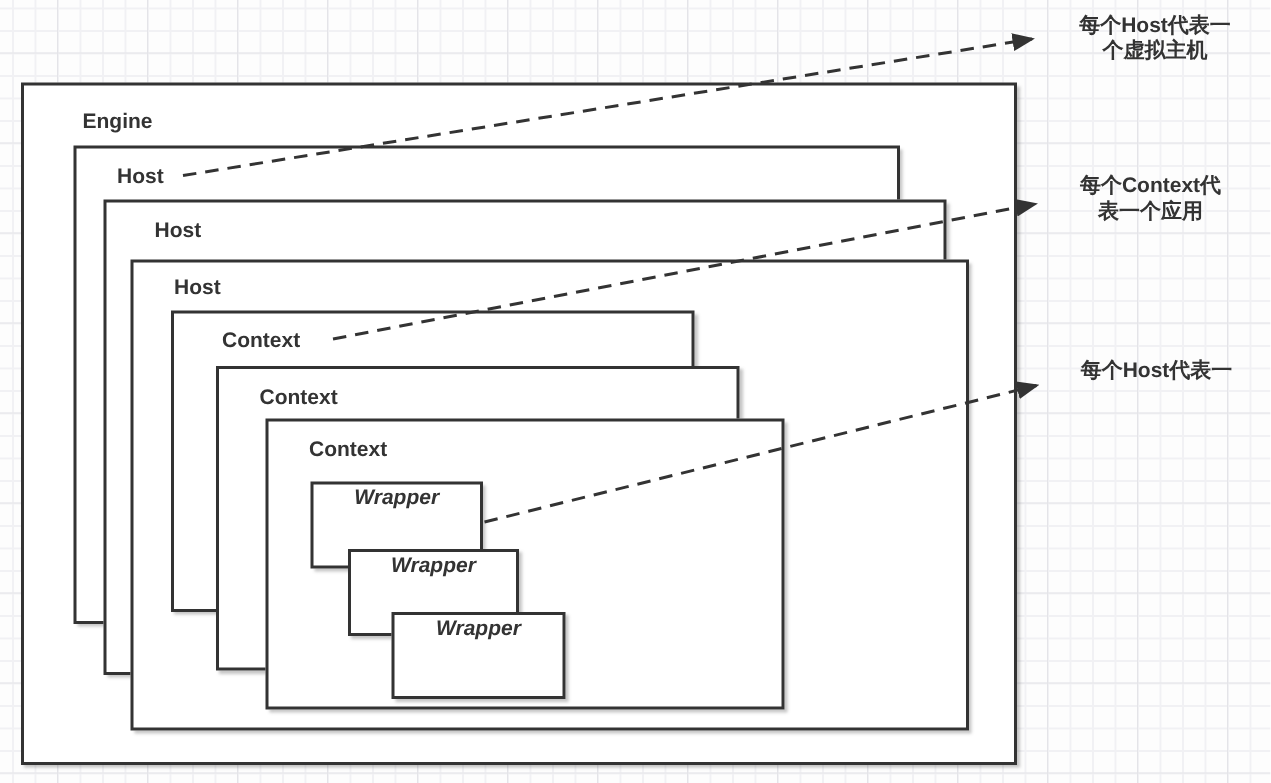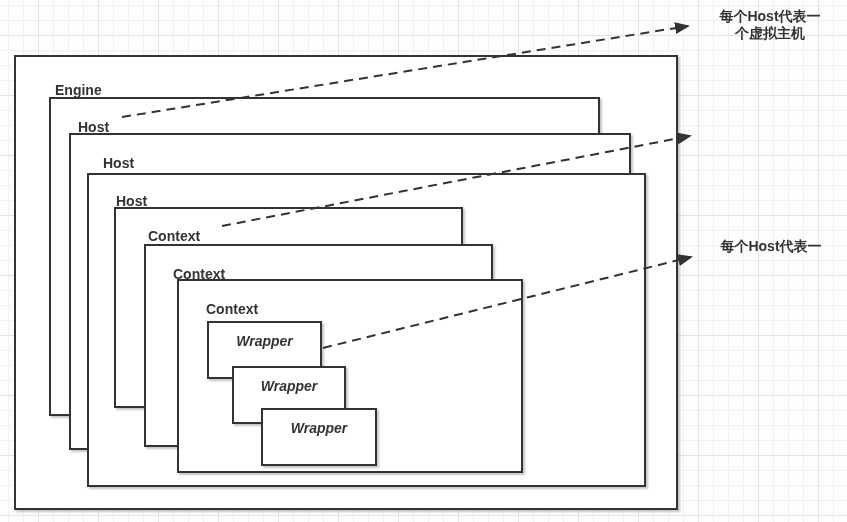--- a/index.html
+++ b/index.html
@@ -30,21 +30,20 @@
   }
 
   .box-label {
     position: absolute;
     left: 27px;
     top: 10px;
     font-size: 14px;
     font-weight: bold;
     color: #333333;
     white-space: nowrap;
-    margin-top: 10px;
   }
 
   .engine   { left: 14px;  top: 55px;  width: 664px; height: 455px; }
   .engine > .box-label { left: 39px; top: 15px; }
 
   .host1    { left: 49px;  top: 97px;  width: 551px; height: 319px; }
   .host2    { left: 69px;  top: 133px; width: 562px; height: 317px; }
   .host2 > .box-label { left: 32px; }
   .host3    { left: 87px;  top: 173px; width: 559px; height: 314px; }
   .host3 > .box-label { top: 8px; }
@@ -139,17 +138,21 @@
     </defs>
     <line class="arrow-line" x1="122" y1="117" x2="688" y2="26" marker-end="url(#ah)"></line>
     <line class="arrow-line" x1="222" y1="226" x2="690" y2="136" marker-end="url(#ah)"></line>
     <line class="arrow-line" x1="323" y1="348" x2="691" y2="257" marker-end="url(#ah)"></line>
   </svg>
 
   <div class="note note1">
     <div>每个Host代表一</div>
     <div>个虚拟主机</div>
   </div>
+  <div class="note note2">
+    <div>每个Context代</div>
+    <div>表一个应用</div>
+  </div>
   <div class="note note3">
     <div>每个Host代表一</div>
   </div>
 
 </div>
 
 </body></html>

